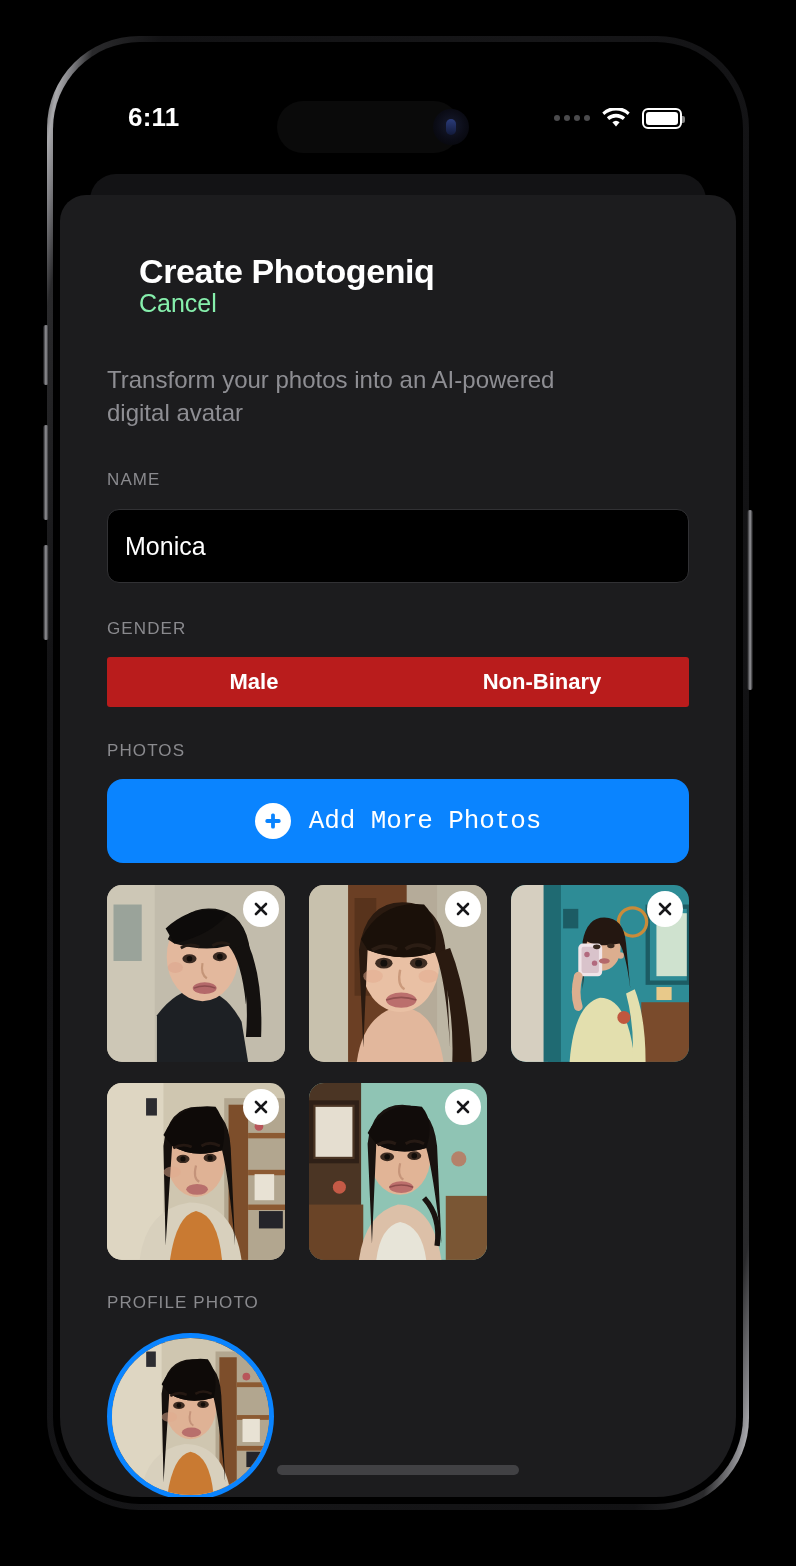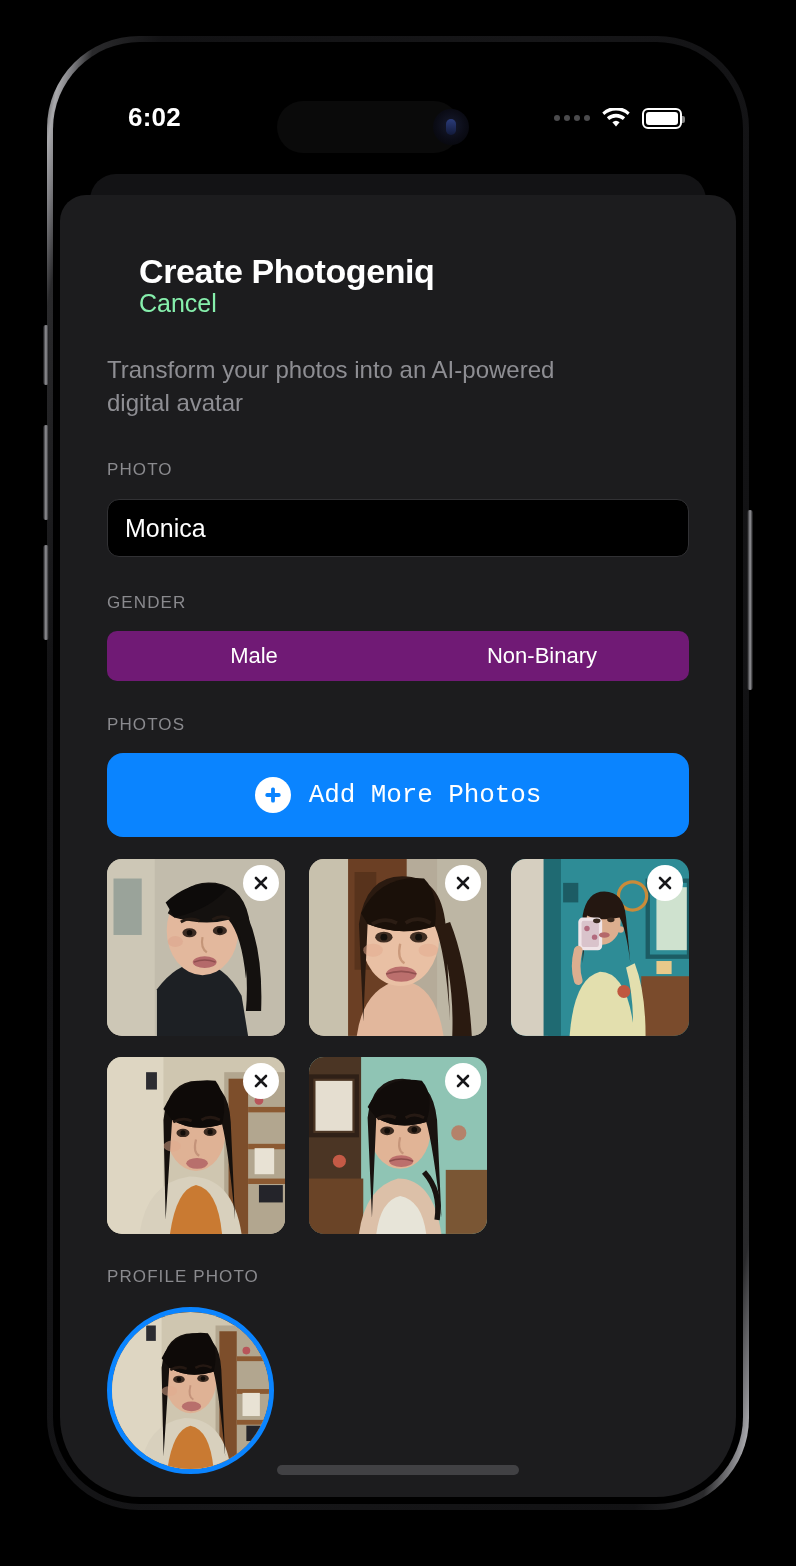--- a/index.html
+++ b/index.html
@@ -186,61 +186,62 @@
     font-size: 25px;
     color: #86efac;
     cursor: pointer;
     line-height: 1.1;
     background: none;
     border: none;
     font-family: inherit;
     margin-left: 32px;
   }
   #sheet-subtitle {
-    margin-top: 36px;
+    margin-top: 46px;
     font-size: 24px;
     line-height: 1.36;
     color: #8e8e93;
     max-width: 500px;
   }
 
   
   .section-label {
     font-size: 17px;
     letter-spacing: 1.1px;
     color: #8a8a8e;
     font-weight: normal;
   }
 
   
   #name-section { margin-top: 41px; }
   #name-input {
     margin-top: 19px;
     width: 100%;
-    height: 58px;
+    height: 74px;
     border-radius: 12px;
     background: #000000;
     border: 1px solid #313134;
     color: #ffffff;
     font-size: 25px;
     font-family: inherit;
     padding: 0 17px;
     outline: none;
   }
 
   
   #gender-section { margin-top: 36px; }
   #gender-segmented {
     margin-top: 18px;
     display: flex;
     width: 100%;
     height: 50px;
-    border-radius: 10px;
-    background: #701a75;
+    border-radius: 3px;
+    background: #b91c1c;
     padding: 3px;
+    font-weight: bold;
   }
   .segment {
     flex: 1;
     display: flex;
     align-items: center;
     justify-content: center;
     font-size: 22px;
     color: #ffffff;
     border-radius: 9px;
     cursor: pointer;
@@ -350,21 +351,21 @@
   <div class="side-btn left" style="top:289px;height:60px;"></div>
   <div class="side-btn left" style="top:389px;height:95px;"></div>
   <div class="side-btn left" style="top:509px;height:95px;"></div>
   <div class="side-btn right" style="top:474px;height:180px;"></div>
 
   <div id="phone-inner-bezel"></div>
 
   <div id="screen">
 
     <div id="status-bar">
-      <div id="status-time">6:02</div>
+      <div id="status-time">6:11</div>
       <div id="dynamic-island"></div>
       <div id="front-camera"></div>
       <div id="status-right">
         <div id="cellular-dots">
           <i></i>
             <i></i>
             <i></i>
             <i></i>
         </div>
         <svg id="wifi-icon" viewBox="0 0 28 21">
@@ -384,21 +385,21 @@
       <div id="sheet-content">
 
         <div id="sheet-header">
           <div id="sheet-title">Create Photogeniq</div>
           <button id="cancel-button">Cancel</button>
         </div>
 
         <div id="sheet-subtitle">Transform your photos into an AI-powered digital avatar</div>
 
         <div id="name-section">
-          <div class="section-label">PHOTO</div>
+          <div class="section-label">NAME</div>
           <input id="name-input" type="text" value="Monica" style="">
         </div>
 
         <div id="gender-section">
           <div class="section-label">GENDER</div>
           <div id="gender-segmented">
             <div class="segment">Male</div>
             <div class="segment">Non-Binary</div>
           </div>
         </div>

